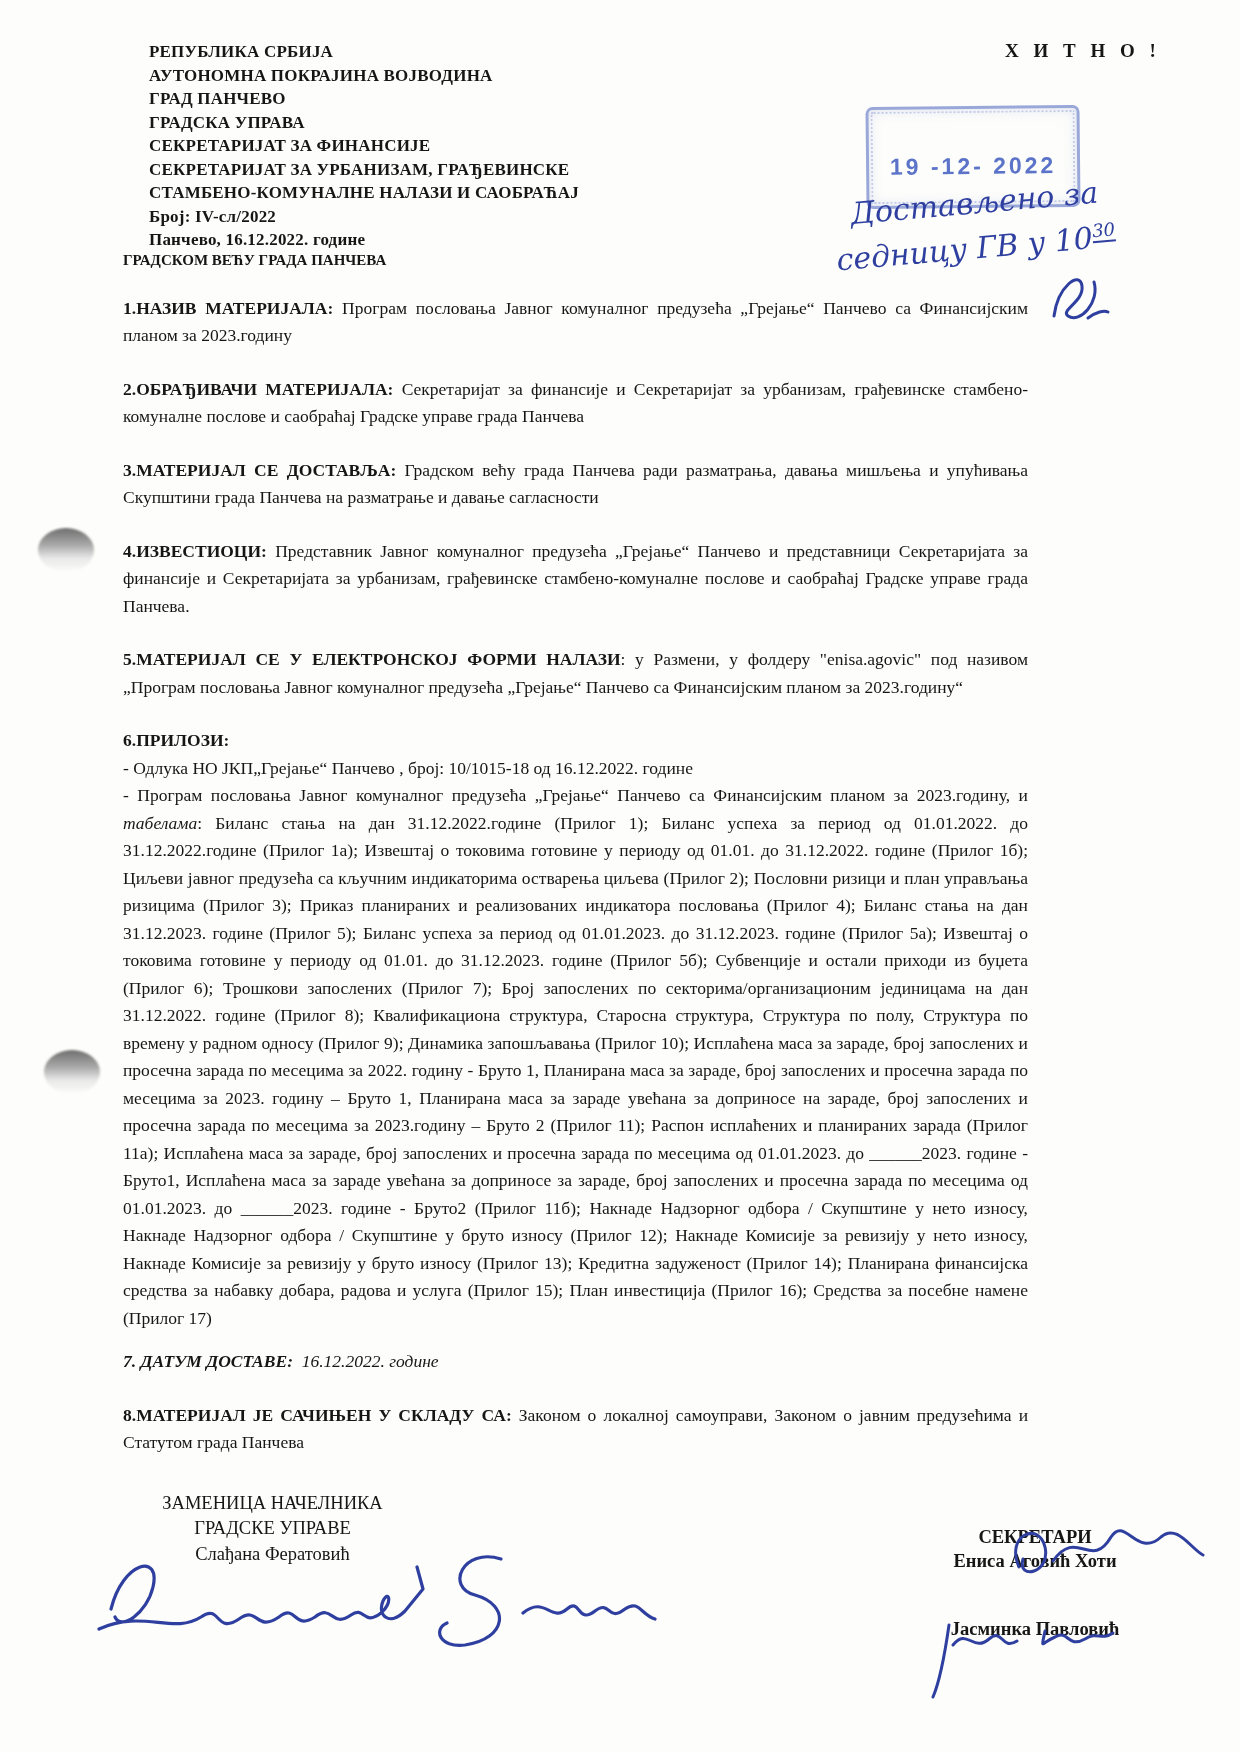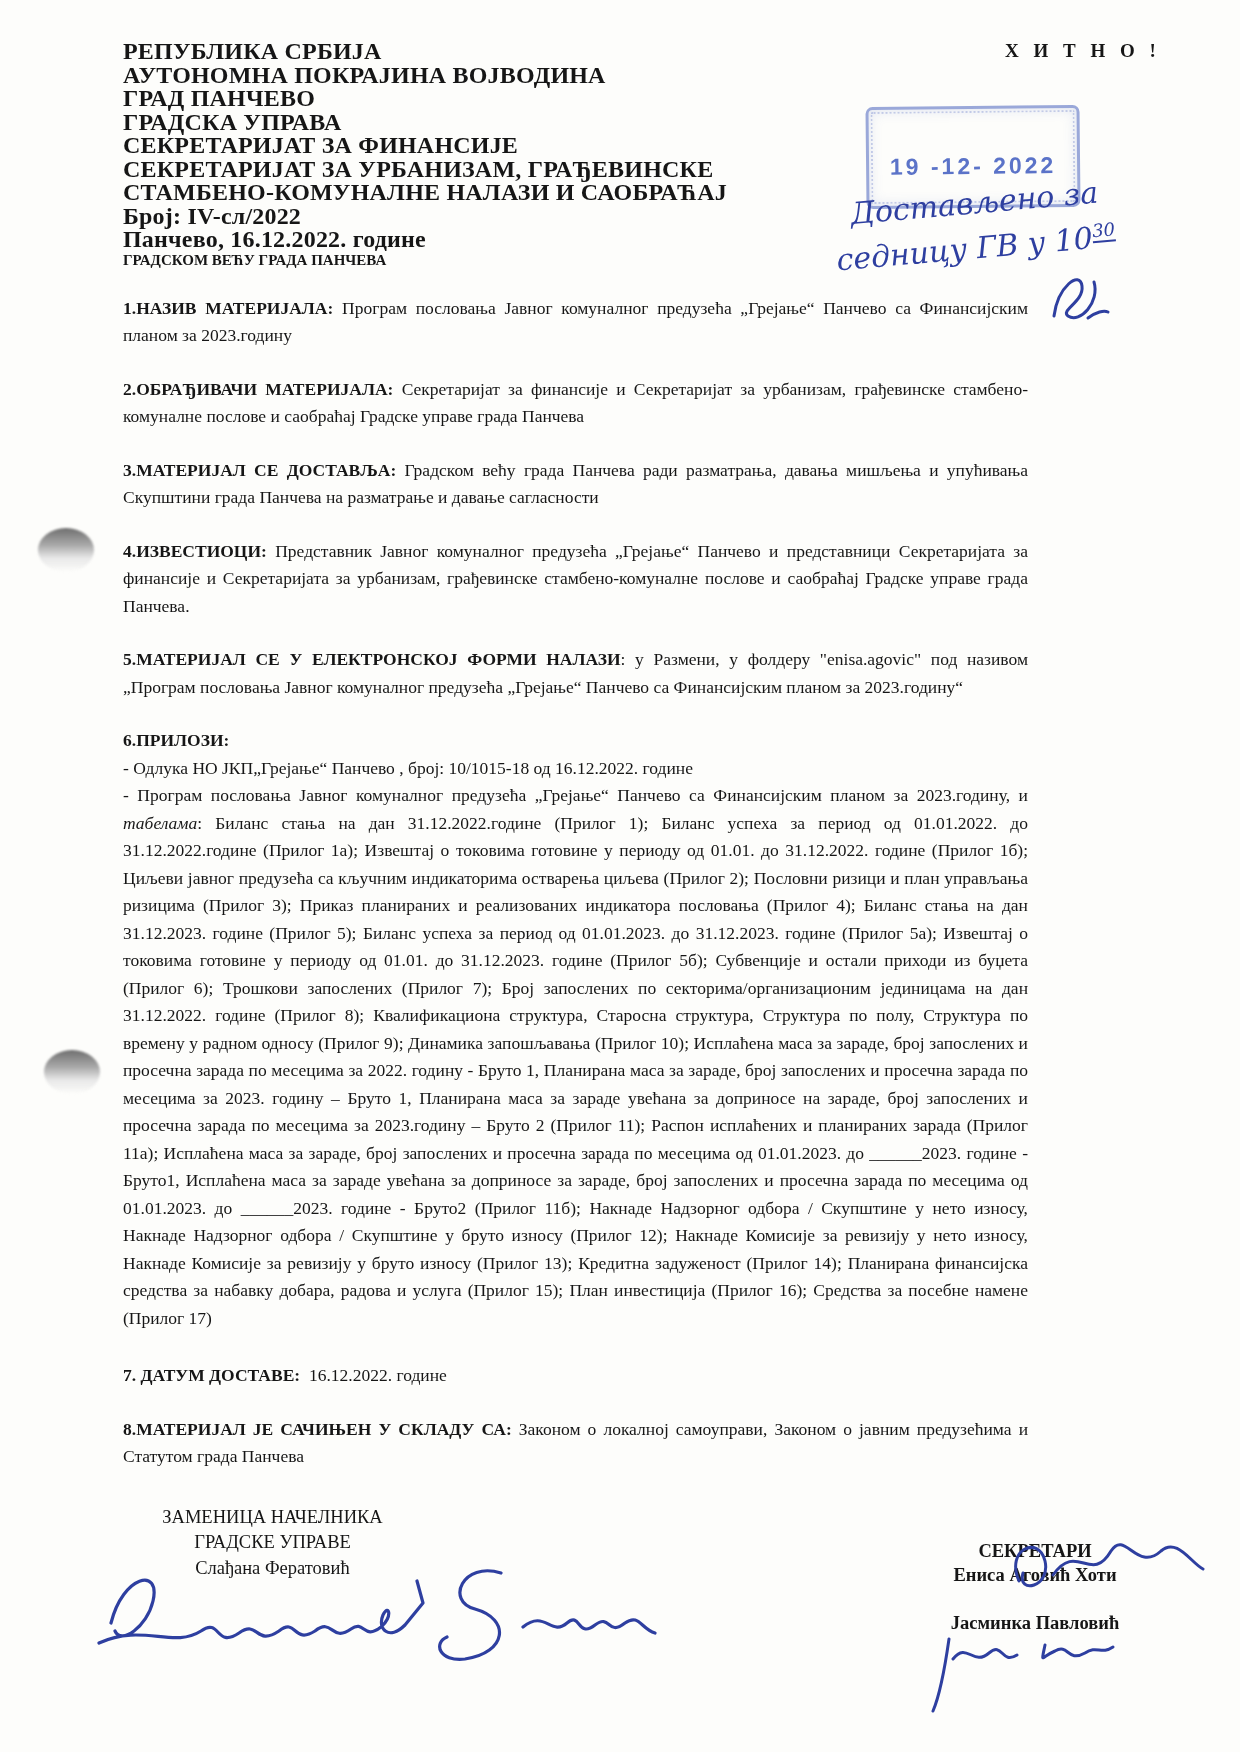--- a/index.html
+++ b/index.html
@@ -5,21 +5,21 @@
   html,body{margin:0;padding:0;}
   body{
     width:1240px;height:1752px;position:relative;overflow:hidden;
     background:#fdfdfb;
     font-family:"Liberation Serif", serif;
     color:#161616;
   }
   .page{position:absolute;inset:0;}
   
   .content{position:absolute;left:123px;top:40px;width:905px;}
-  .hdr{font-weight:bold;font-size:24px;line-height:23.5px;letter-spacing:.2px;}
+  .hdr{font-weight:bold;font-size:17px;line-height:23.5px;letter-spacing:.2px;margin-left:26px;}
   .urgent{
     position:absolute;left:1005px;top:40px;
     font-weight:bold;font-size:19px;letter-spacing:5px;white-space:nowrap;text-align:center;
   }
   
   .stamp{
     position:absolute;left:866px;top:106px;width:208px;height:96px;
     border:3px solid rgba(72,98,190,.55);
     outline:2px dotted rgba(72,98,190,.28);outline-offset:-7px;
     border-radius:7px;transform:rotate(-.6deg);
@@ -49,21 +49,21 @@
   
   .sig-row{position:relative;margin-top:34px;height:235px;}
   .sig-left{
     position:absolute;left:2px;top:0;width:295px;text-align:center;
     font-weight:normal;font-size:18.5px;line-height:25.5px;
   }
   .sig-right{
     position:absolute;left:782px;top:34px;width:260px;text-align:center;
     font-weight:bold;font-size:18.5px;line-height:24px;
   }
-  .sig-right .name2{margin-top:24px;}
+  .sig-right .name2{margin-top:44px;}
   svg.sig{position:absolute;overflow:visible;}
   svg.sig path{fill:none;stroke:#2e3fa0;stroke-linecap:round;stroke-linejoin:round;}
   
   .hole{
     position:absolute;width:56px;height:44px;border-radius:50%;
     background:linear-gradient(180deg,#6f6f6f 0%,#a8a8a8 38%,#e7e7e7 68%,rgba(255,255,255,0) 100%);
     filter:blur(1.2px);
   }
   .hole-1{left:38px;top:528px;}
   .hole-2{left:44px;top:1050px;}
@@ -113,21 +113,21 @@
     <p class="para just"><b class="bold">4.ИЗВЕСТИОЦИ:</b> <span>Представник Јавног комуналног предузећа „Грејање“ Панчево и представници Секретаријата за финансије и Секретаријата за урбанизам, грађевинске стамбено-комуналне послове и саобраћај Градске управе града Панчева.</span></p>
 
     <p class="para just"><b class="bold">5.МАТЕРИЈАЛ СЕ У ЕЛЕКТРОНСКОЈ ФОРМИ НАЛАЗИ</b><span>: у Размени, у фолдеру "enisa.agovic" под називом „Програм пословања Јавног комуналног предузећа „Грејање“ Панчево са Финансијским планом    за 2023.годину“</span></p>
 
     <div class="para plist">
       <div class="bold">6.ПРИЛОЗИ:</div>
       <div>- Одлука НО ЈКП„Грејање“  Панчево , број: 10/1015-18  од  16.12.2022. године</div>
       <div class="just"><span>- Програм пословања Јавног комуналног предузећа „Грејање“ Панчево са Финансијским планом  за 2023.годину, и </span><i>табелама</i><span>: Биланс стања на дан 31.12.2022.године (Прилог 1); Биланс успеха за период од 01.01.2022. до 31.12.2022.године (Прилог 1а); Извештај о токовима готовине у периоду од 01.01. до 31.12.2022. године (Прилог 1б); Циљеви јавног предузећа са кључним индикаторима остварења циљева (Прилог 2); Пословни ризици и план управљања ризицима (Прилог 3); Приказ планираних и реализованих индикатора пословања (Прилог 4); Биланс стања на дан 31.12.2023. године (Прилог 5); Биланс успеха за период  од 01.01.2023. до 31.12.2023. године (Прилог 5а);  Извештај о токовима готовине у периоду од 01.01. до 31.12.2023. године (Прилог 5б); Субвенције и остали приходи из буџета (Прилог 6); Трошкови запослених (Прилог 7); Број запослених по секторима/организационим јединицама на дан 31.12.2022. године (Прилог 8); Квалификациона структура, Старосна структура, Структура по полу, Структура по времену у радном односу (Прилог 9); Динамика запошљавања (Прилог 10); Исплаћена маса за зараде, број запослених и просечна зарада по месецима за 2022. годину - Бруто 1, Планирана маса за зараде, број запослених и просечна зарада по месецима за 2023. годину – Бруто 1, Планирана маса за зараде увећана за доприносе на зараде, број запослених и просечна зарада по месецима за  2023.годину – Бруто 2 (Прилог 11); Распон исплаћених и планираних зарада (Прилог 11а); Исплаћена маса за зараде, број запослених и просечна зарада по месецима од 01.01.2023. до ______2023. године - Бруто1, Исплаћена маса за зараде увећана за доприносе за зараде, број запослених и просечна зарада по месецима од 01.01.2023. до ______2023. године - Бруто2 (Прилог 11б); Накнаде Надзорног одбора / Скупштине у нето износу, Накнаде Надзорног одбора / Скупштине у бруто износу (Прилог 12); Накнаде Комисије за ревизију у нето износу, Накнаде Комисије за ревизију у бруто износу (Прилог 13); Кредитна задуженост (Прилог 14); Планирана финансијска средства за набавку добара, радова и услуга (Прилог 15); План инвестиција (Прилог 16); Средства за посебне намене (Прилог 17)</span></div>
     </div>
 
-    <p class="para" style="margin-top:30px;"><b class="bold">7. ДАТУМ ДОСТАВЕ:</b>&nbsp; <span>16.12.2022. године</span></p>
+    <p class="para" style="margin-top:16px;font-style:italic;"><b class="bold">7. ДАТУМ ДОСТАВЕ:</b>&nbsp; <span>16.12.2022. године</span></p>
 
     <p class="para just"><b class="bold">8.МАТЕРИЈАЛ ЈЕ САЧИЊЕН У СКЛАДУ СА:</b> <span>Законом о локалној самоуправи, Законом о јавним предузећима и Статутом града Панчева</span></p>
 
     <div class="sig-row">
 
       <div class="sig-left">
         <div>ЗАМЕНИЦА НАЧЕЛНИКА</div>
         <div>ГРАДСКЕ УПРАВЕ</div>
         <div>Слађана Фератовић</div>
       </div>

